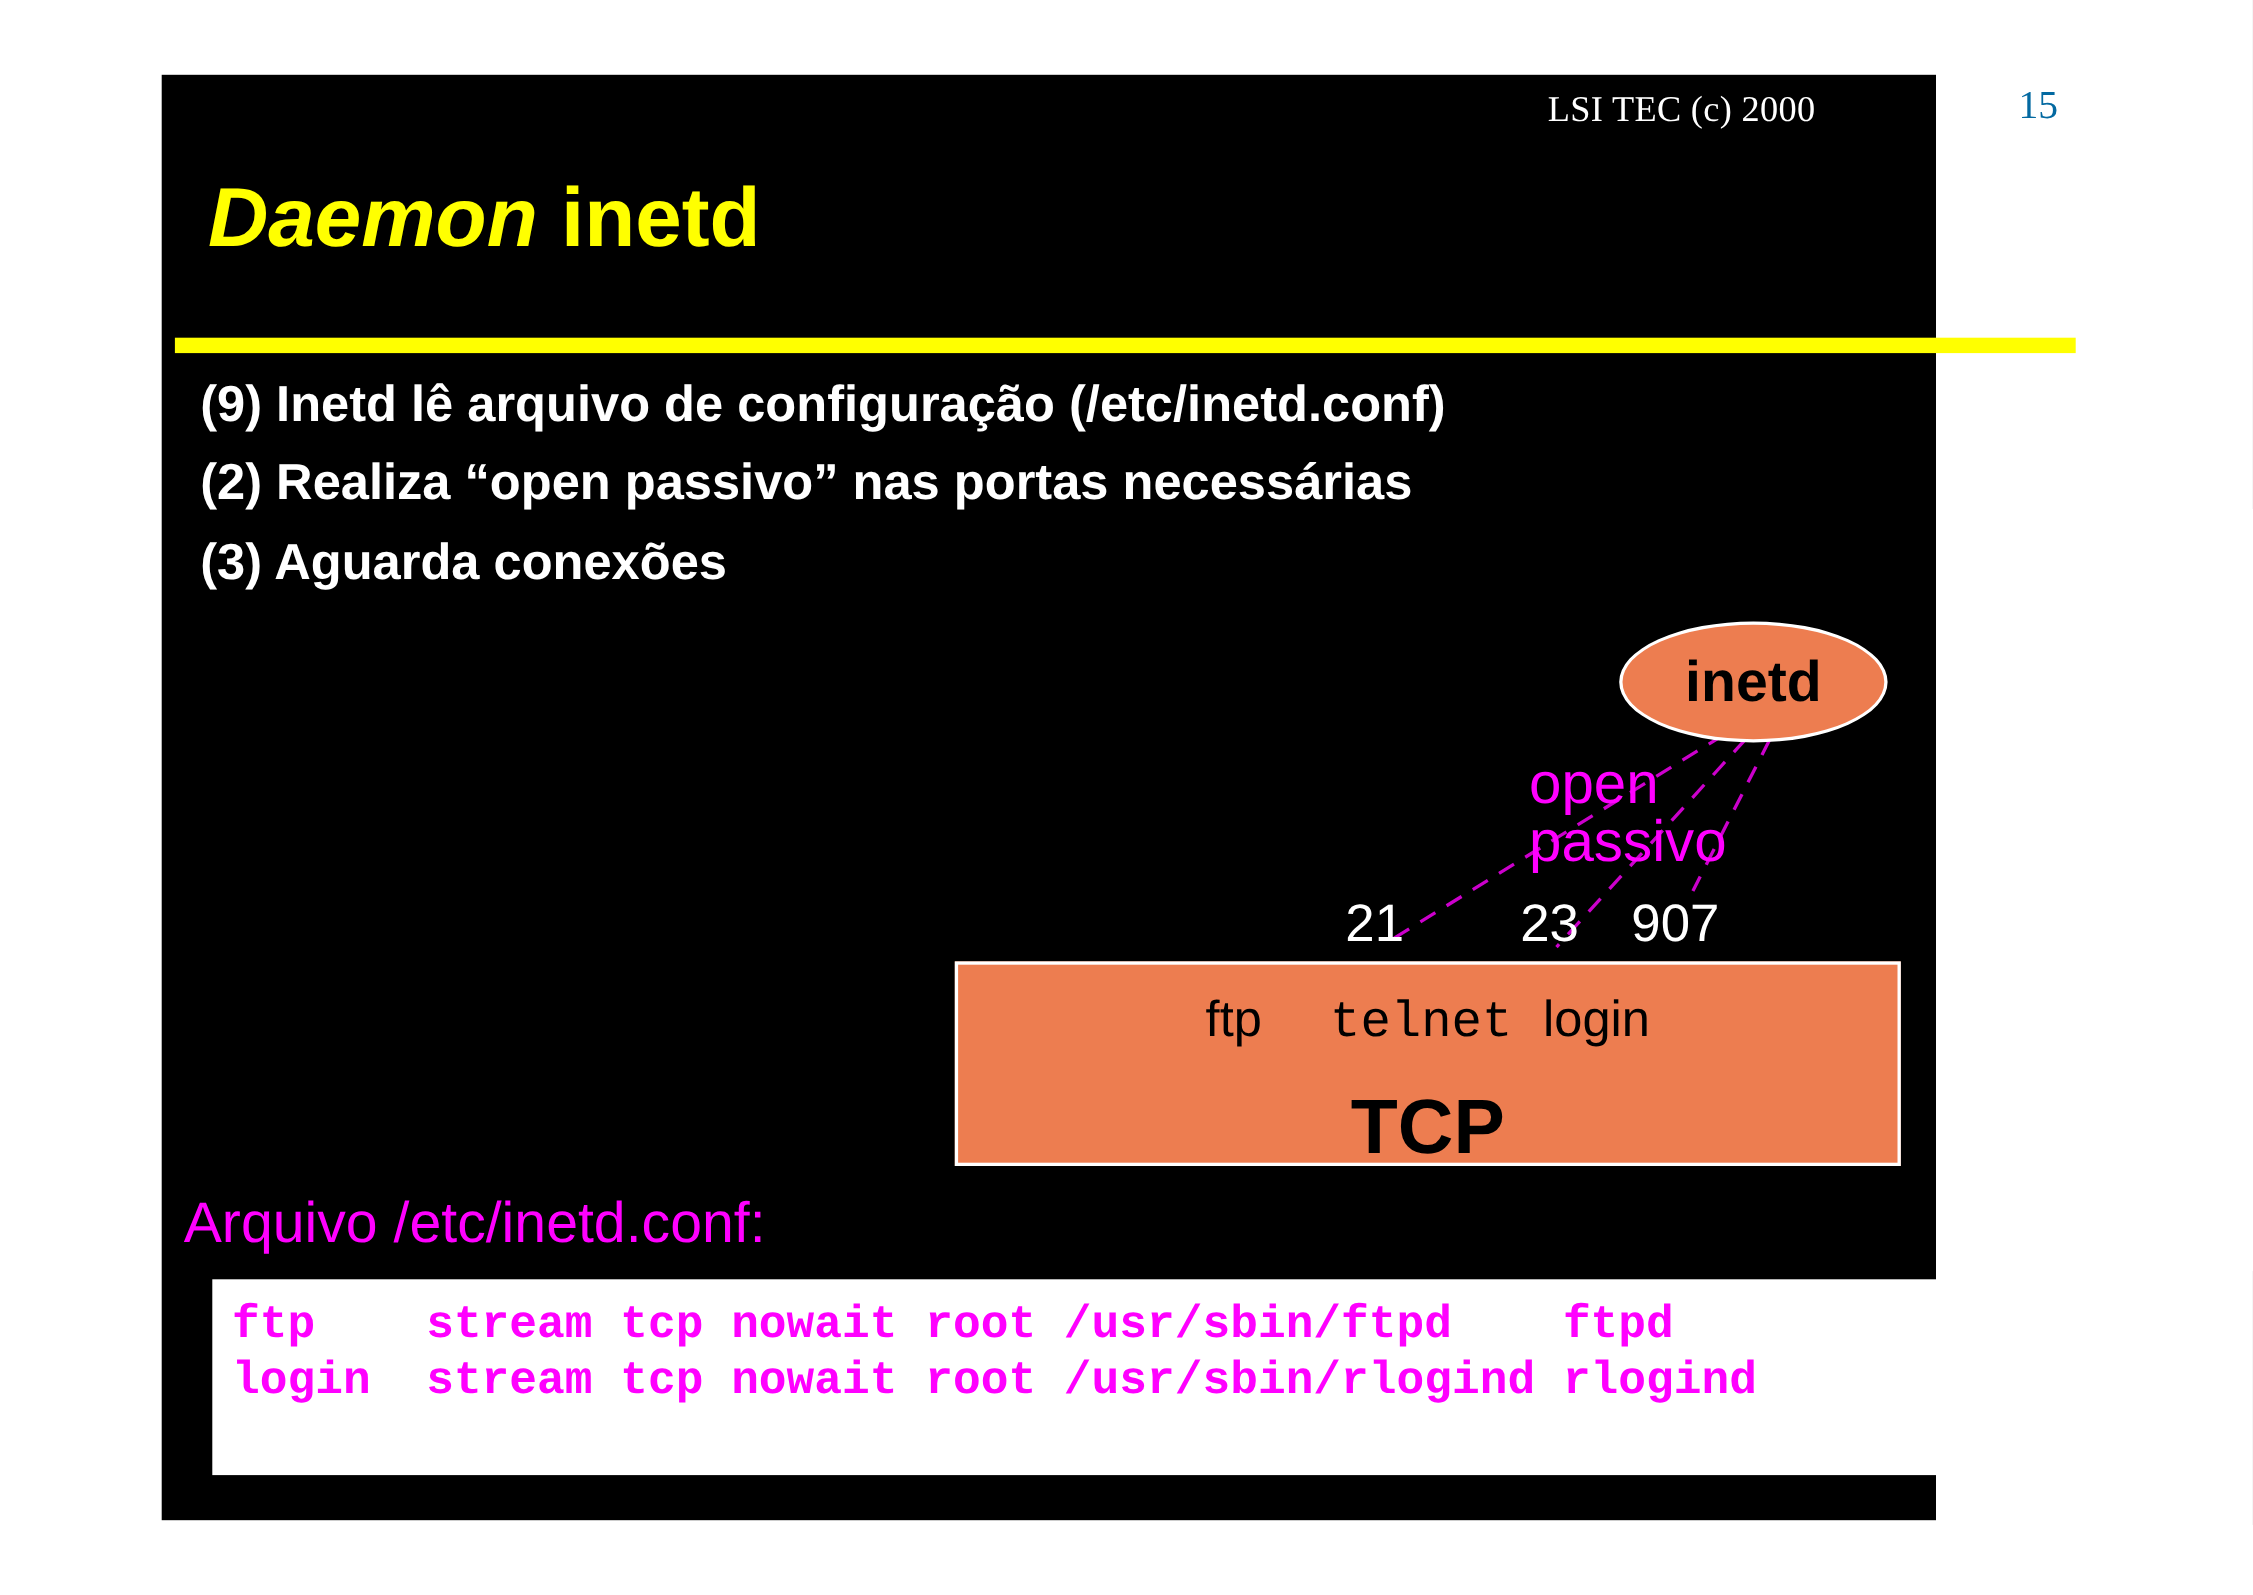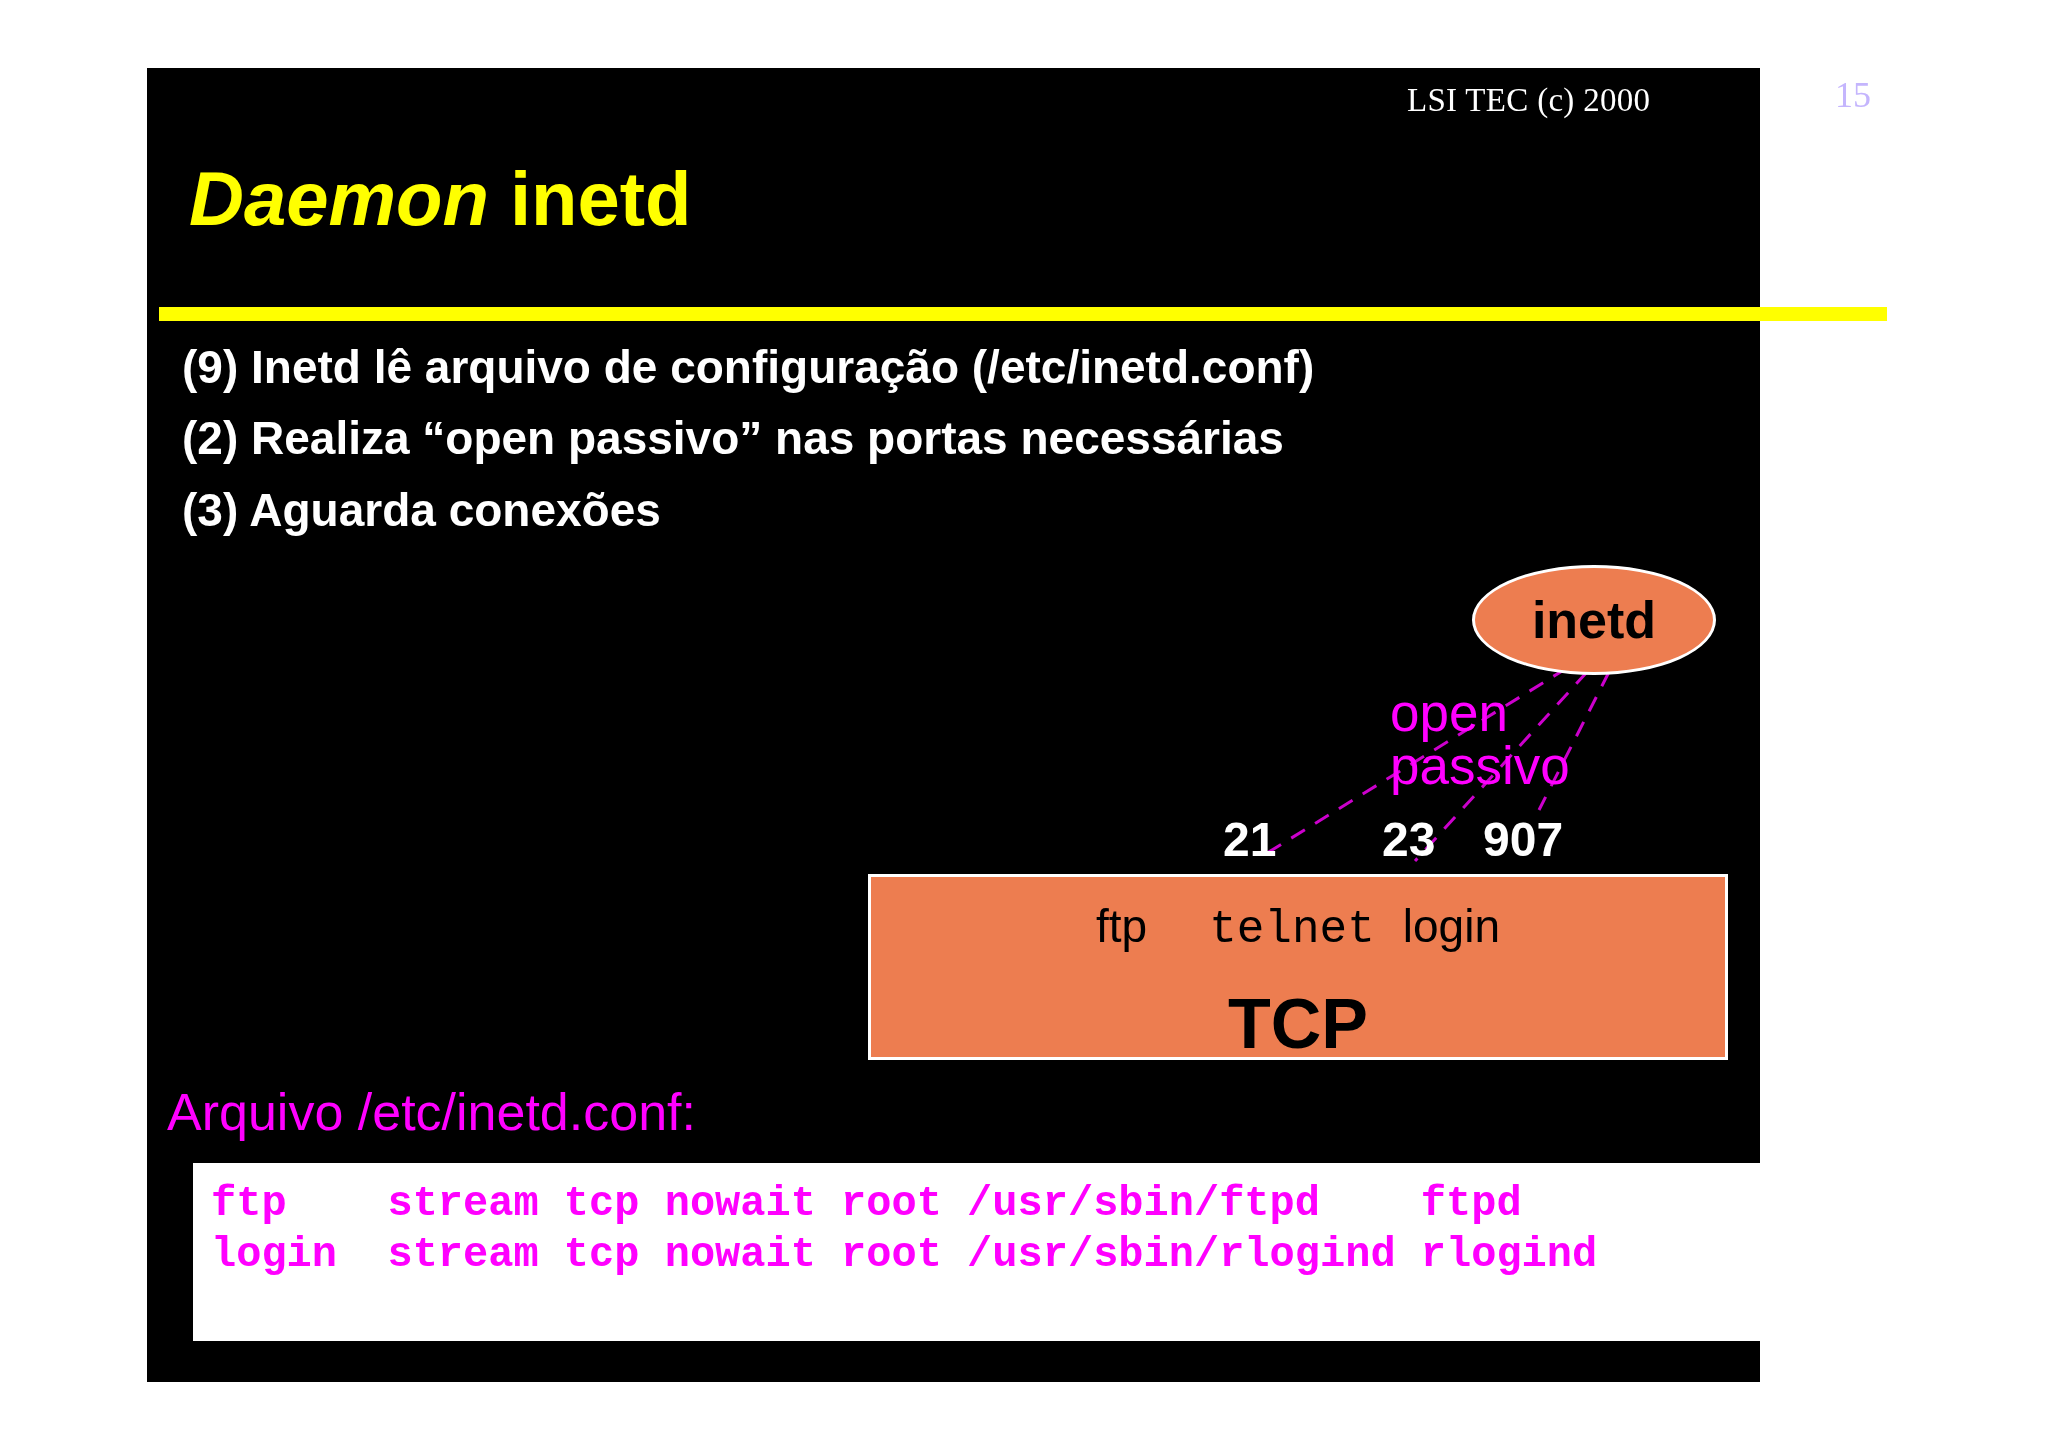--- a/index.html
+++ b/index.html
@@ -35,21 +35,21 @@
     color: #ffffff;
     white-space: nowrap;
     letter-spacing: 0.3px;
   }
   .header-page {
     position: absolute;
     left: 1688px;
     top: 6px;
     font-family: "Liberation Serif", serif;
     font-size: 36px;
-    color: #c4b5fd;
+    color: #0369a1;
   }
 
   
   .title {
     position: absolute;
     left: 42px;
     top: 93px;
     font-size: 76px;
     font-weight: bold;
     color: #ffff00;
@@ -123,21 +123,21 @@
     font-size: 53px;
     color: #ff00ff;
     line-height: 1.0;
     white-space: nowrap;
   }
 
   
   .port {
     position: absolute;
     font-size: 48px;
-    font-weight: bold;
+    font-weight: normal;
     color: #ffffff;
     white-space: nowrap;
   }
   .port-21  { left: 1076px; top: 744px; }
   .port-23  { left: 1235px; top: 744px; }
   .port-513 { left: 1336px; top: 744px; }
 
   
   .tcp-box {
     position: absolute;

